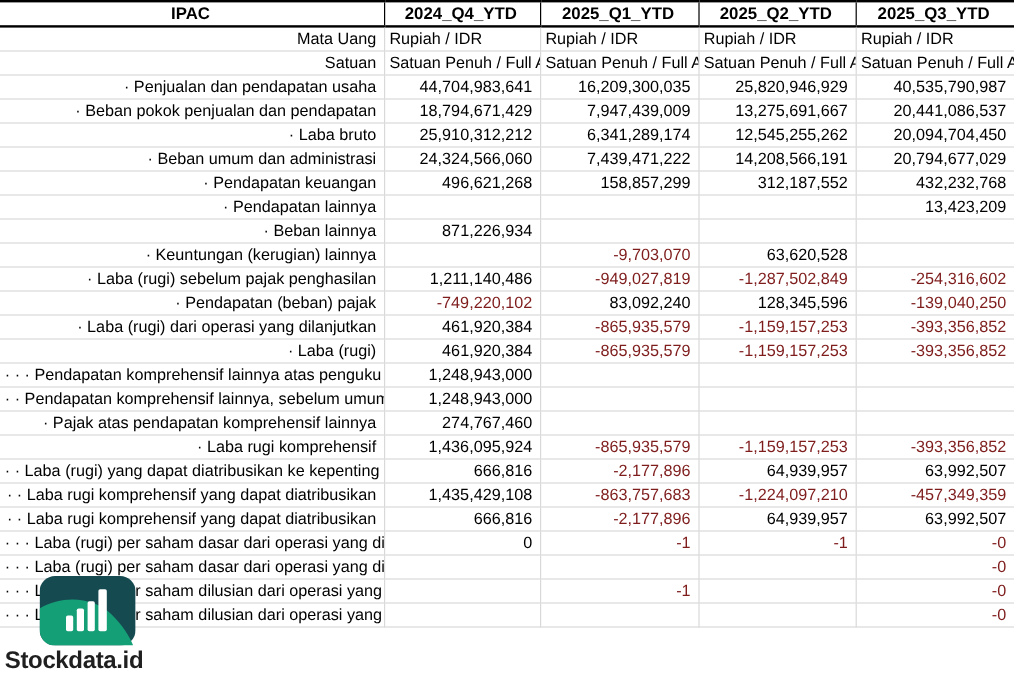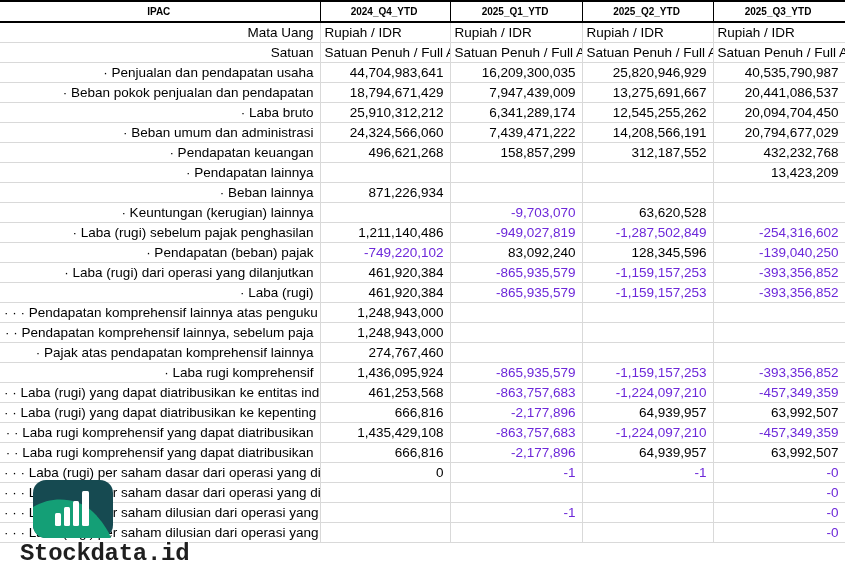--- a/index.html
+++ b/index.html
@@ -14,36 +14,35 @@
   col.c-q2 { width: 131px; }
   col.c-q3 { width: 132px; }
 
   th, td {
     height: 20px; font-size: 13.5px; line-height: 19px;
     white-space: nowrap; overflow: hidden; color: #000;
     border-right: 1px solid #d9d9d9; border-bottom: 1px solid #d9d9d9;
     padding: 0 6px 0 4px;
   }
   thead th {
-    height: 21px; font-size: 10px; font-weight: bold; text-align: center;
+    height: 21px; font-size: 14px; font-weight: bold; text-align: center;
     border-top: 2px solid #000; border-bottom: 2px solid #000;
     border-right: 1px solid #000;
   }
   td.label { text-align: right; }
   td.num, td.meta { text-align: left; }
   td.num { text-align: right; }
-  td.neg { color: #6d28d9; }
+  td.neg { color: #7f1d1d; }
 
   
   .logo { position: absolute; left: 33px; top: 480px; width: 80px; height: 58px; }
   .brand {
-    position: absolute; left: 20px; top: 540px;
-    font-size: 24px; font-weight: bold; color: #1f1f1f; letter-spacing: -0.3px;
+    position: absolute; left: 4px; top: 540px;
+    font-size: 20px; font-weight: bold; color: #1f1f1f; letter-spacing: -0.3px;
     text-shadow: 1px 1px 0 #fff, -1px -1px 0 #fff, 1px -1px 0 #fff, -1px 1px 0 #fff;
-    font-family: Liberation Mono, monospace;
   }
   .copyright {
     position: absolute; left: 130px; top: 504px;
     font-size: 24px; font-weight: bold; color: #2b2b2b; letter-spacing: -0.3px;
     text-shadow: 1px 1px 0 #fff, -1px -1px 0 #fff, 1px -1px 0 #fff, -1px 1px 0 #fff;
   }
 </style>
 </head>
 <body>
 
@@ -166,46 +165,39 @@
           <td class="num neg">-393,356,852</td>
         </tr>
         <tr>
           <td class="label">· · · Pendapatan komprehensif lainnya atas penguku</td>
           <td class="num">1,248,943,000</td>
           <td class="num"></td>
           <td class="num"></td>
           <td class="num"></td>
         </tr>
         <tr>
-          <td class="label">· · Pendapatan komprehensif lainnya, sebelum paja</td>
+          <td class="label">· · Pendapatan komprehensif lainnya, sebelum umum</td>
           <td class="num">1,248,943,000</td>
           <td class="num"></td>
           <td class="num"></td>
           <td class="num"></td>
         </tr>
         <tr>
           <td class="label">· Pajak atas pendapatan komprehensif lainnya</td>
           <td class="num">274,767,460</td>
           <td class="num"></td>
           <td class="num"></td>
           <td class="num"></td>
         </tr>
         <tr>
           <td class="label">· Laba rugi komprehensif</td>
           <td class="num">1,436,095,924</td>
           <td class="num neg">-865,935,579</td>
           <td class="num neg">-1,159,157,253</td>
           <td class="num neg">-393,356,852</td>
-        </tr>
-        <tr>
-          <td class="label">· · Laba (rugi) yang dapat diatribusikan ke entitas ind</td>
-          <td class="num">461,253,568</td>
-          <td class="num neg">-863,757,683</td>
-          <td class="num neg">-1,224,097,210</td>
-          <td class="num neg">-457,349,359</td>
         </tr>
         <tr>
           <td class="label">· · Laba (rugi) yang dapat diatribusikan ke kepenting</td>
           <td class="num">666,816</td>
           <td class="num neg">-2,177,896</td>
           <td class="num">64,939,957</td>
           <td class="num">63,992,507</td>
         </tr>
         <tr>
           <td class="label">· · Laba rugi komprehensif yang dapat diatribusikan</td>

